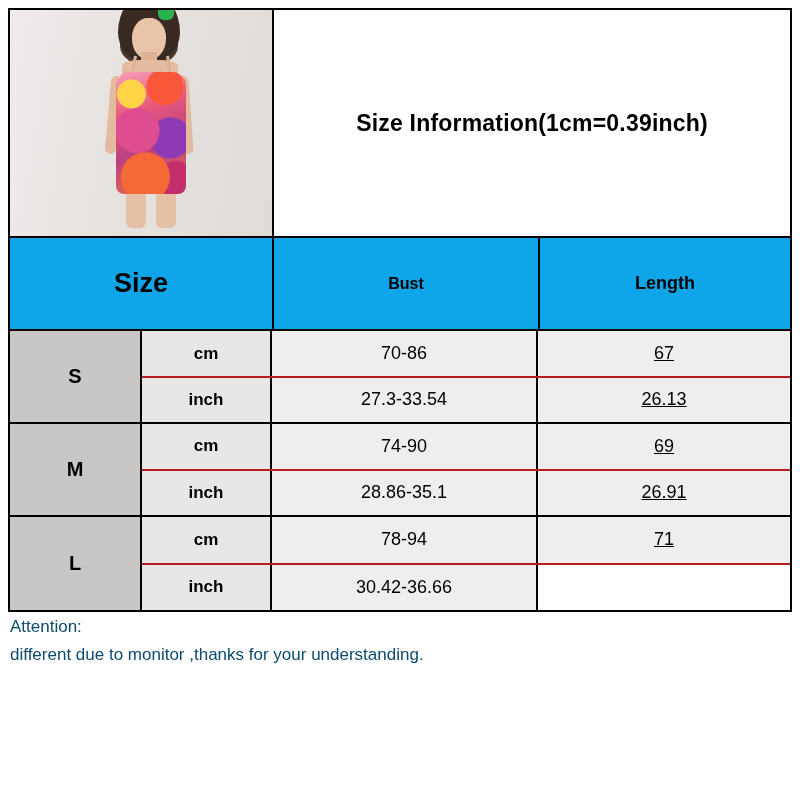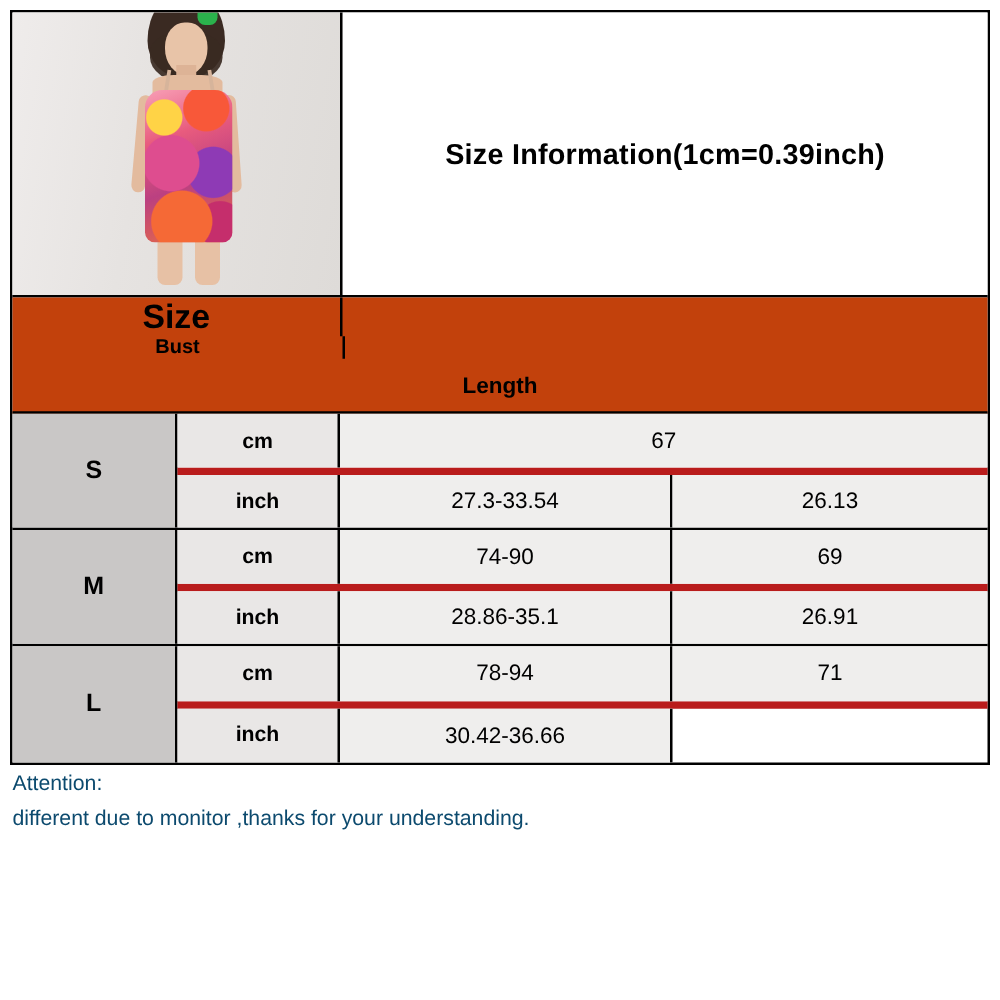--- a/index.html
+++ b/index.html
@@ -167,22 +167,21 @@
     font-weight: bold;
     letter-spacing: .2px;
   }
 
   
   .headrow {
     display: flex;
     height: 96px;
     border-bottom: 2px solid #000000;
     box-sizing: border-box;
-    background: #c2410c;
-    flex-direction: column;
+    background: #0ea5e9;
   }
   .h-size {
     width: 264px;
     border-right: 2px solid #000000;
     box-sizing: border-box;
     display: flex;
     align-items: center;
     justify-content: center;
     font-size: 27px;
     font-weight: bold;
@@ -228,21 +227,21 @@
   .grp-rows {
     flex: 1;
     display: flex;
     flex-direction: column;
   }
   .row {
     flex: 1;
     display: flex;
     box-sizing: border-box;
   }
-  .row.top { border-bottom: 6px solid #b91c1c; }
+  .row.top { border-bottom: 2px solid #b91c1c; }
   .unit {
     width: 130px;
     border-right: 2px solid #000000;
     box-sizing: border-box;
     background: #e9e7e6;
     display: flex;
     align-items: center;
     justify-content: center;
     font-size: 17px;
     font-weight: bold;
@@ -254,20 +253,21 @@
     background: #efeeed;
     display: flex;
     align-items: center;
     justify-content: center;
     font-size: 18px;
   }
   .cellv.last {
     flex: 1;
     width: auto;
     border-right: none;
+    text-decoration: underline;
   }
 
   
   .attention {
     position: absolute;
     left: 10px;
     top: 614px;
     width: 782px;
     color: #0c4a6e;
   }
@@ -313,20 +313,21 @@
       <div class="h-size">Size</div>
       <div class="h-bust">Bust</div>
       <div class="h-length">Length</div>
     </div>
 
     <div class="grp">
       <div class="grp-label">S</div>
       <div class="grp-rows">
         <div class="row top">
           <div class="unit">cm</div>
+          <div class="cellv">70-86</div>
           <div class="cellv last">67</div>
         </div>
         <div class="row">
           <div class="unit">inch</div>
           <div class="cellv">27.3-33.54</div>
           <div class="cellv last">26.13</div>
         </div>
       </div>
     </div>
 

